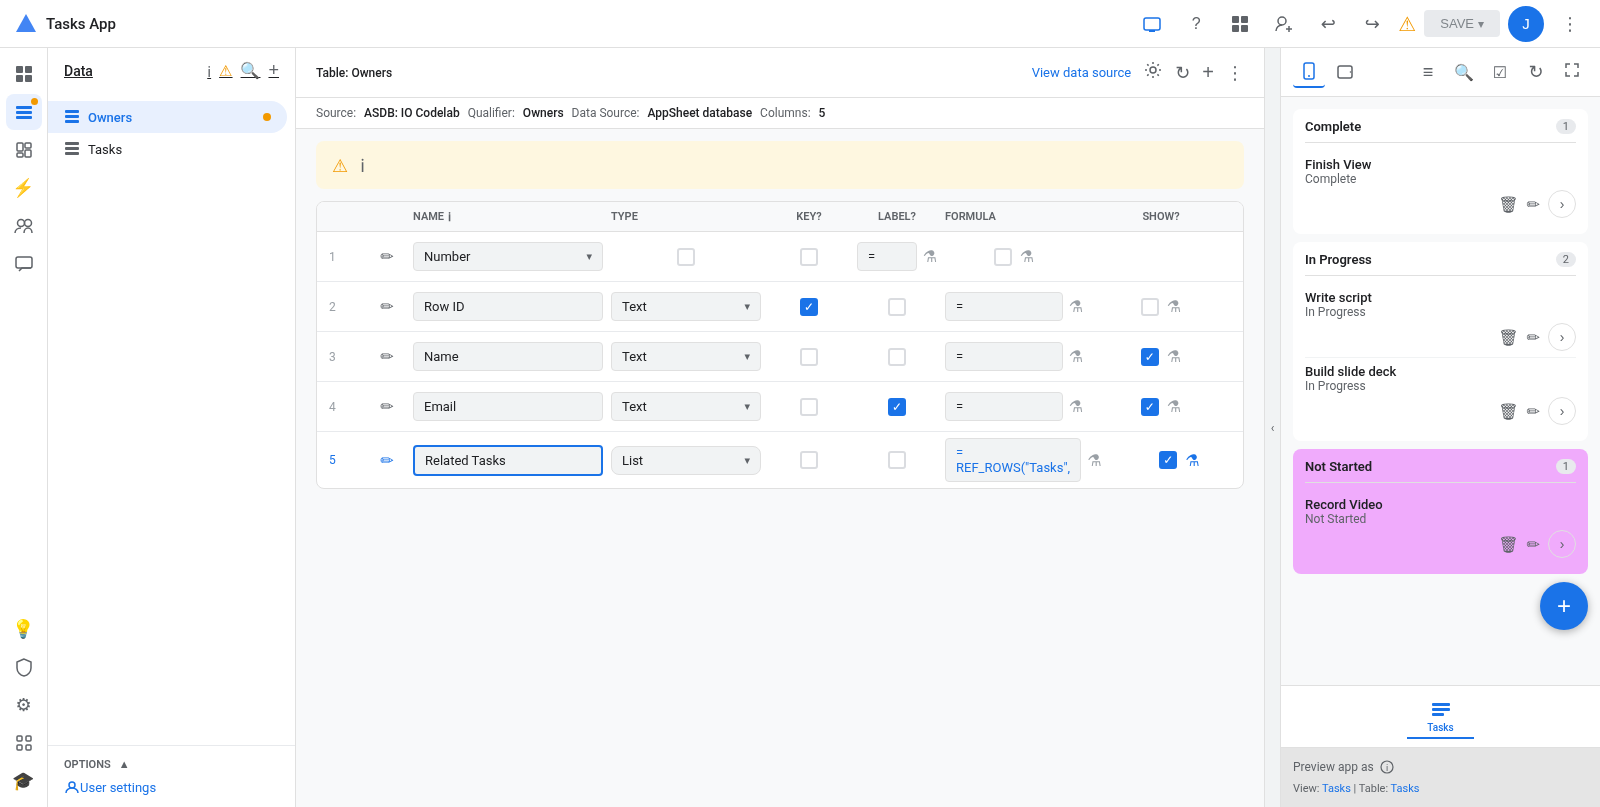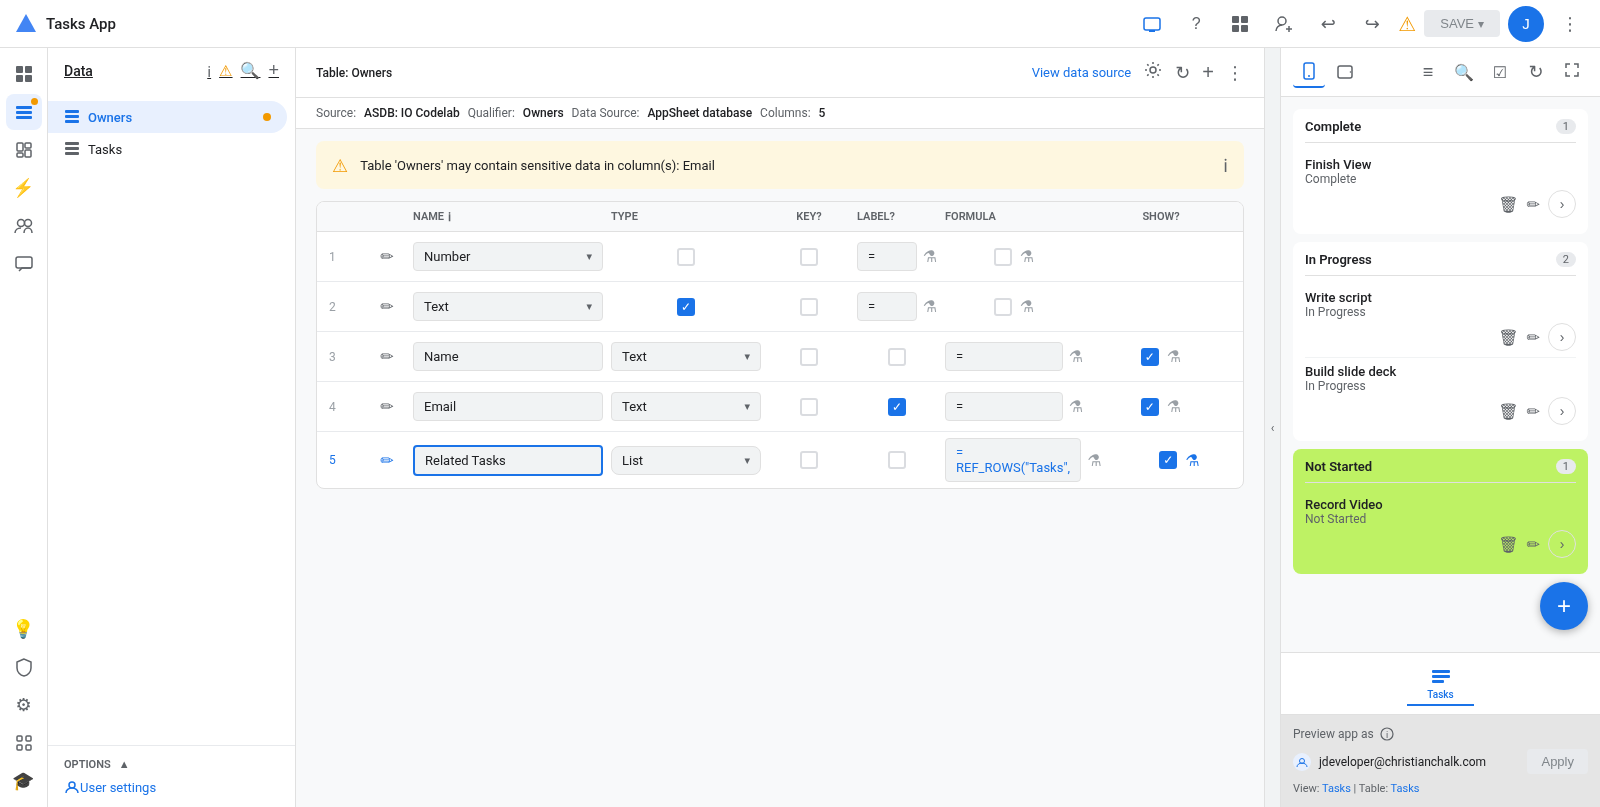--- a/index.html
+++ b/index.html
@@ -180,40 +180,39 @@
       <span>Qualifier:</span>
       <span style="color:#202124;font-weight:500;">Owners</span>
       <span>Data Source:</span>
       <span style="color:#202124;font-weight:500;">AppSheet database</span>
       <span>Columns:</span>
       <span style="color:#202124;font-weight:500;">5</span>
     </div>
 
     <div style="display:flex;align-items:center;margin:12px 20px;padding:12px 16px;background:#fef7e0;border-radius:8px;gap:12px;">
       <span style="color:#f29900;font-size:18px;">⚠</span>
-      <span style="flex:1;font-size:13px;color:#202124;">Table 'Owners' may contain sensitive data in column(s): Email</span>
       <span style="color:#5f6368;font-size:18px;cursor:pointer;">ℹ</span>
     </div>
 
     <div style="margin:0 20px;background:#fff;border-radius:8px;border:1px solid #e0e0e0;overflow:hidden;">
 
       <div style="display:grid;grid-template-columns:32px 36px 190px 150px 80px 80px 1fr 140px;align-items:center;padding:6px 12px;background:#f8f9fa;border-bottom:1px solid #e0e0e0;gap:8px;">
         <div></div>
         <div></div>
         <div style="font-size:11px;font-weight:600;color:#5f6368;text-transform:uppercase;display:flex;align-items:center;gap:4px;">
           <span>NAME</span>
           <span style="font-size:12px;">ℹ</span>
         </div>
         <div style="font-size:11px;font-weight:600;color:#5f6368;text-transform:uppercase;">
           <span>TYPE</span>
         </div>
         <div style="font-size:11px;font-weight:600;color:#5f6368;text-transform:uppercase;text-align:center;">
           <span>KEY?</span>
         </div>
-        <div style="font-size:11px;font-weight:600;color:#5f6368;text-transform:uppercase;text-align:left;">
+        <div style="font-size:11px;font-weight:600;color:#5f6368;text-transform:uppercase;text-align:center;">
           <span>LABEL?</span>
         </div>
         <div style="font-size:11px;font-weight:600;color:#5f6368;text-transform:uppercase;">
           <span>FORMULA</span>
         </div>
         <div style="font-size:11px;font-weight:600;color:#5f6368;text-transform:uppercase;text-align:center;">
           <span>SHOW?</span>
         </div>
       </div>
 
@@ -236,20 +235,21 @@
         </div>
         <div style="display:flex;align-items:center;justify-content:center;gap:8px;">
           <div style="width:18px;height:18px;border:2px solid #dadce0;border-radius:3px;cursor:pointer;"></div>
           <span style="color:#9aa0a6;font-size:16px;cursor:pointer;">⚗</span>
         </div>
       </div>
 
       <div style="display:grid;grid-template-columns:32px 36px 190px 150px 80px 80px 1fr 140px;align-items:center;padding:6px 12px;border-bottom:1px solid #e8eaed;gap:8px;min-height:50px;">
         <span style="font-size:12px;color:#9aa0a6;">2</span>
         <button style="background:none;border:none;cursor:pointer;color:#5f6368;font-size:16px;display:flex;align-items:center;justify-content:center;">✏</button>
+        <div style="background:#f1f3f4;border:1px solid #e0e0e0;border-radius:4px;padding:6px 10px;font-size:13px;color:#202124;">Row ID</div>
         <div style="background:#f1f3f4;border:1px solid #e0e0e0;border-radius:4px;padding:6px 10px;font-size:13px;color:#202124;display:flex;align-items:center;justify-content:space-between;cursor:pointer;">
           <span>Text</span>
           <span style="font-size:11px;color:#5f6368;">▾</span>
         </div>
         <div style="display:flex;justify-content:center;cursor:pointer;">
           <div style="width:18px;height:18px;border:2px solid #1a73e8;border-radius:3px;background:#1a73e8;display:flex;align-items:center;justify-content:center;">
             <span style="color:white;font-size:12px;">✓</span>
           </div>
         </div>
         <div style="display:flex;justify-content:center;cursor:pointer;">
@@ -414,21 +414,21 @@
           <div style="font-size:13px;font-weight:500;color:#202124;">Build slide deck</div>
           <div style="font-size:12px;color:#5f6368;">In Progress</div>
           <div style="display:flex;justify-content:flex-end;gap:8px;margin-top:4px;">
             <button style="background:none;border:none;cursor:pointer;color:#5f6368;font-size:16px;">🗑</button>
             <button style="background:none;border:none;cursor:pointer;color:#5f6368;font-size:16px;">✏</button>
             <button style="width:28px;height:28px;border:1px solid #e0e0e0;border-radius:50%;background:none;cursor:pointer;color:#5f6368;font-size:14px;display:flex;align-items:center;justify-content:center;">›</button>
           </div>
         </div>
       </div>
 
-      <div style="background:#bef264;border-radius:8px;padding:10px 12px;margin-bottom:8px;position:relative;">
+      <div style="background:#f0abfc;border-radius:8px;padding:10px 12px;margin-bottom:8px;position:relative;">
         <div style="display:flex;align-items:center;gap:6px;padding-bottom:8px;border-bottom:1px solid #e0e0e0;margin-bottom:8px;">
           <span style="font-size:13px;font-weight:600;color:#202124;flex:1;">Not Started</span>
           <span style="background:#e8eaed;border-radius:10px;padding:1px 7px;font-size:11px;color:#5f6368;">1</span>
         </div>
 
         <div style="padding:6px 0;">
           <div style="font-size:13px;font-weight:500;color:#202124;">Record Video</div>
           <div style="font-size:12px;color:#5f6368;">Not Started</div>
           <div style="display:flex;justify-content:flex-end;gap:8px;margin-top:4px;">
             <button style="background:none;border:none;cursor:pointer;color:#5f6368;font-size:16px;">🗑</button>
@@ -454,30 +454,20 @@
     </div>
 
     <div style="padding:12px;border-top:1px solid #e0e0e0;background:#e5e5e5;">
       <div style="display:flex;align-items:center;gap:6px;font-size:12px;color:#5f6368;margin-bottom:8px;">
         <span>Preview app as</span>
         <svg width="14" height="14" viewBox="0 0 14 14">
             <circle cx="7" cy="7" r="6" stroke="#5f6368" stroke-width="1.2" fill="none"></circle>
             <text x="7" y="11" text-anchor="middle" font-size="9" fill="#5f6368">i</text>
           </svg>
       </div>
-      <div style="display:flex;align-items:center;gap:8px;">
-        <div style="width:18px;height:18px;border-radius:50%;background:#e8f0fe;display:flex;align-items:center;justify-content:center;">
-          <svg width="12" height="12" viewBox="0 0 12 12">
-              <circle cx="6" cy="5" r="2.5" stroke="#1a73e8" stroke-width="1" fill="none"></circle>
-              <path d="M1 11c0-2.2 2.2-4 5-4s5 1.8 5 4" stroke="#1a73e8" stroke-width="1" fill="none"></path>
-            </svg>
-        </div>
-        <span style="font-size:12px;color:#202124;flex:1;">jdeveloper@christianchalk.com</span>
-        <button style="background:#e8eaed;border:none;border-radius:4px;padding:5px 14px;font-size:13px;color:#80868b;cursor:pointer;">Apply</button>
-      </div>
       <div style="font-size:11px;color:#5f6368;margin-top:8px;">
         <span>View:</span>
         <a href="#" style="color:#1a73e8;text-decoration:none;">Tasks</a>
         <span> | </span>
         <span>Table:</span>
         <a href="#" style="color:#1a73e8;text-decoration:none;">Tasks</a>
       </div>
     </div>
   </div>
 

